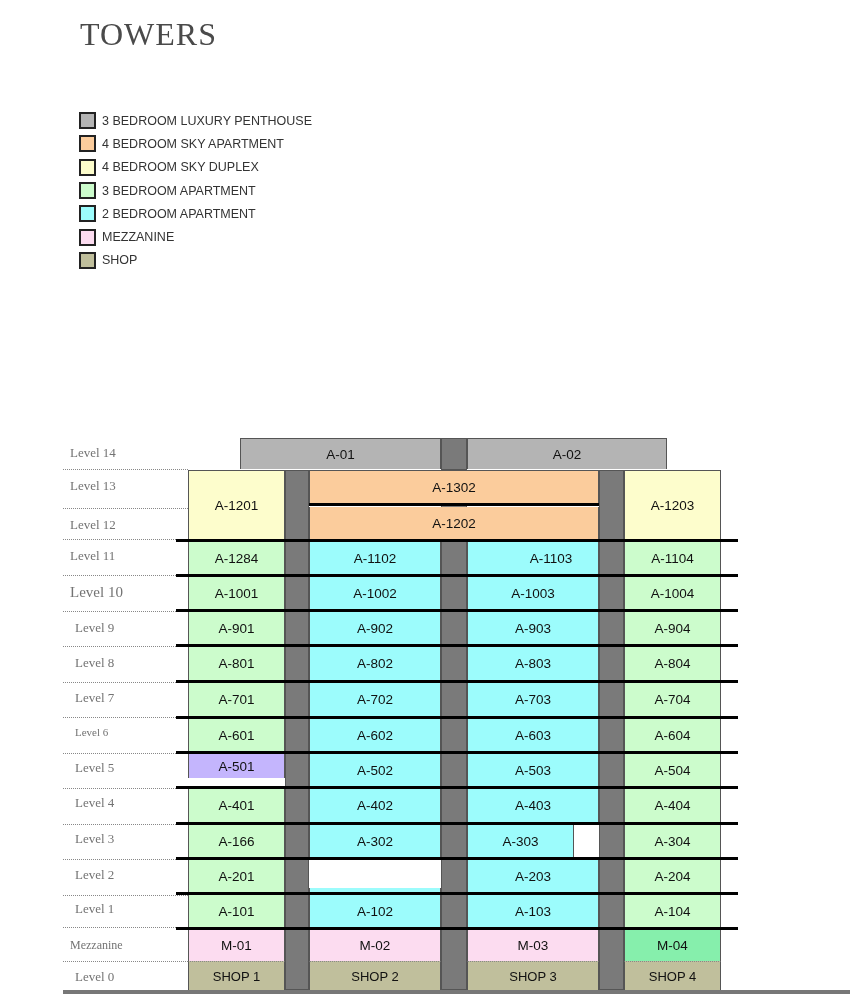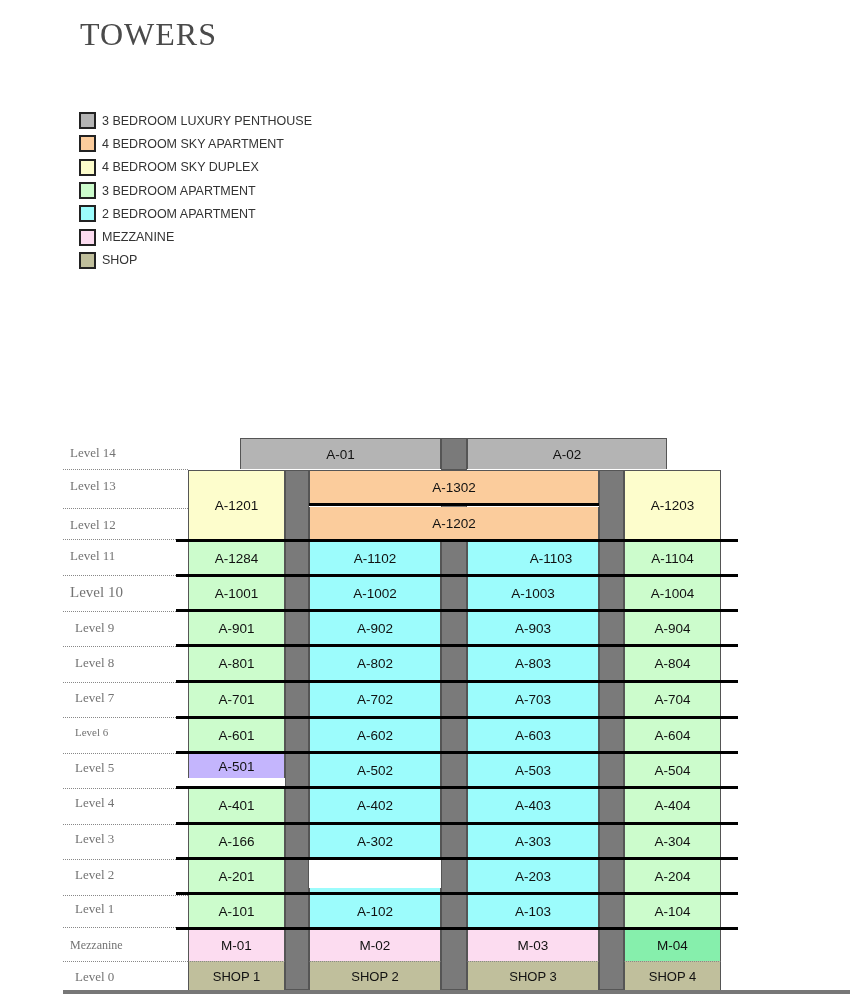--- a/index.html
+++ b/index.html
@@ -122,21 +122,21 @@
     <div class="cell" style="left: 188px; top: 754px; width: 97px; height: 24px; background: #c4b5fd;">A-501</div>
     <div class="cell" style="left: 309px; top: 754px; width: 132px; height: 32px; background: rgb(156, 252, 252);">A-502</div>
     <div class="cell" style="left: 467px; top: 754px; width: 132px; height: 32px; background: rgb(156, 252, 252);">A-503</div>
     <div class="cell" style="left: 624px; top: 754px; width: 97px; height: 32px; background: rgb(204, 252, 204);">A-504</div>
     <div class="cell" style="left: 188px; top: 789px; width: 97px; height: 33px; background: rgb(204, 252, 204);">A-401</div>
     <div class="cell" style="left: 309px; top: 789px; width: 132px; height: 33px; background: rgb(156, 252, 252);">A-402</div>
     <div class="cell" style="left: 467px; top: 789px; width: 132px; height: 33px; background: rgb(156, 252, 252);">A-403</div>
     <div class="cell" style="left: 624px; top: 789px; width: 97px; height: 33px; background: rgb(204, 252, 204);">A-404</div>
     <div class="cell" style="left: 188px; top: 825px; width: 97px; height: 32px; background: rgb(204, 252, 204);">A-166</div>
     <div class="cell" style="left: 309px; top: 825px; width: 132px; height: 32px; background: rgb(156, 252, 252);">A-302</div>
-    <div class="cell" style="left: 467px; top: 825px; width: 132px; height: 32px; background: rgb(156, 252, 252);">A-303</div>
+    <div class="cell" style="left: 467px; top: 825px; width: 107px; height: 32px; background: rgb(156, 252, 252);">A-303</div>
     <div class="cell" style="left: 624px; top: 825px; width: 97px; height: 32px; background: rgb(204, 252, 204);">A-304</div>
     <div class="cell" style="left: 188px; top: 860px; width: 97px; height: 32px; background: rgb(204, 252, 204);">A-201</div>
     <div class="cell" style="left: 309px; top: 860px; width: 132px; height: 32px; background: rgb(156, 252, 252); margin-top: 28px;">A-202</div>
     <div class="cell" style="left: 467px; top: 860px; width: 132px; height: 32px; background: rgb(156, 252, 252);">A-203</div>
     <div class="cell" style="left: 624px; top: 860px; width: 97px; height: 32px; background: rgb(204, 252, 204);">A-204</div>
     <div class="cell" style="left: 188px; top: 895px; width: 97px; height: 32px; background: rgb(204, 252, 204);">A-101</div>
     <div class="cell" style="left: 309px; top: 895px; width: 132px; height: 32px; background: rgb(156, 252, 252);">A-102</div>
     <div class="cell" style="left: 467px; top: 895px; width: 132px; height: 32px; background: rgb(156, 252, 252);">A-103</div>
     <div class="cell" style="left: 624px; top: 895px; width: 97px; height: 32px; background: rgb(204, 252, 204);">A-104</div>
     <div class="slab" style="left: 176px; top: 539px; width: 562px;"></div>

